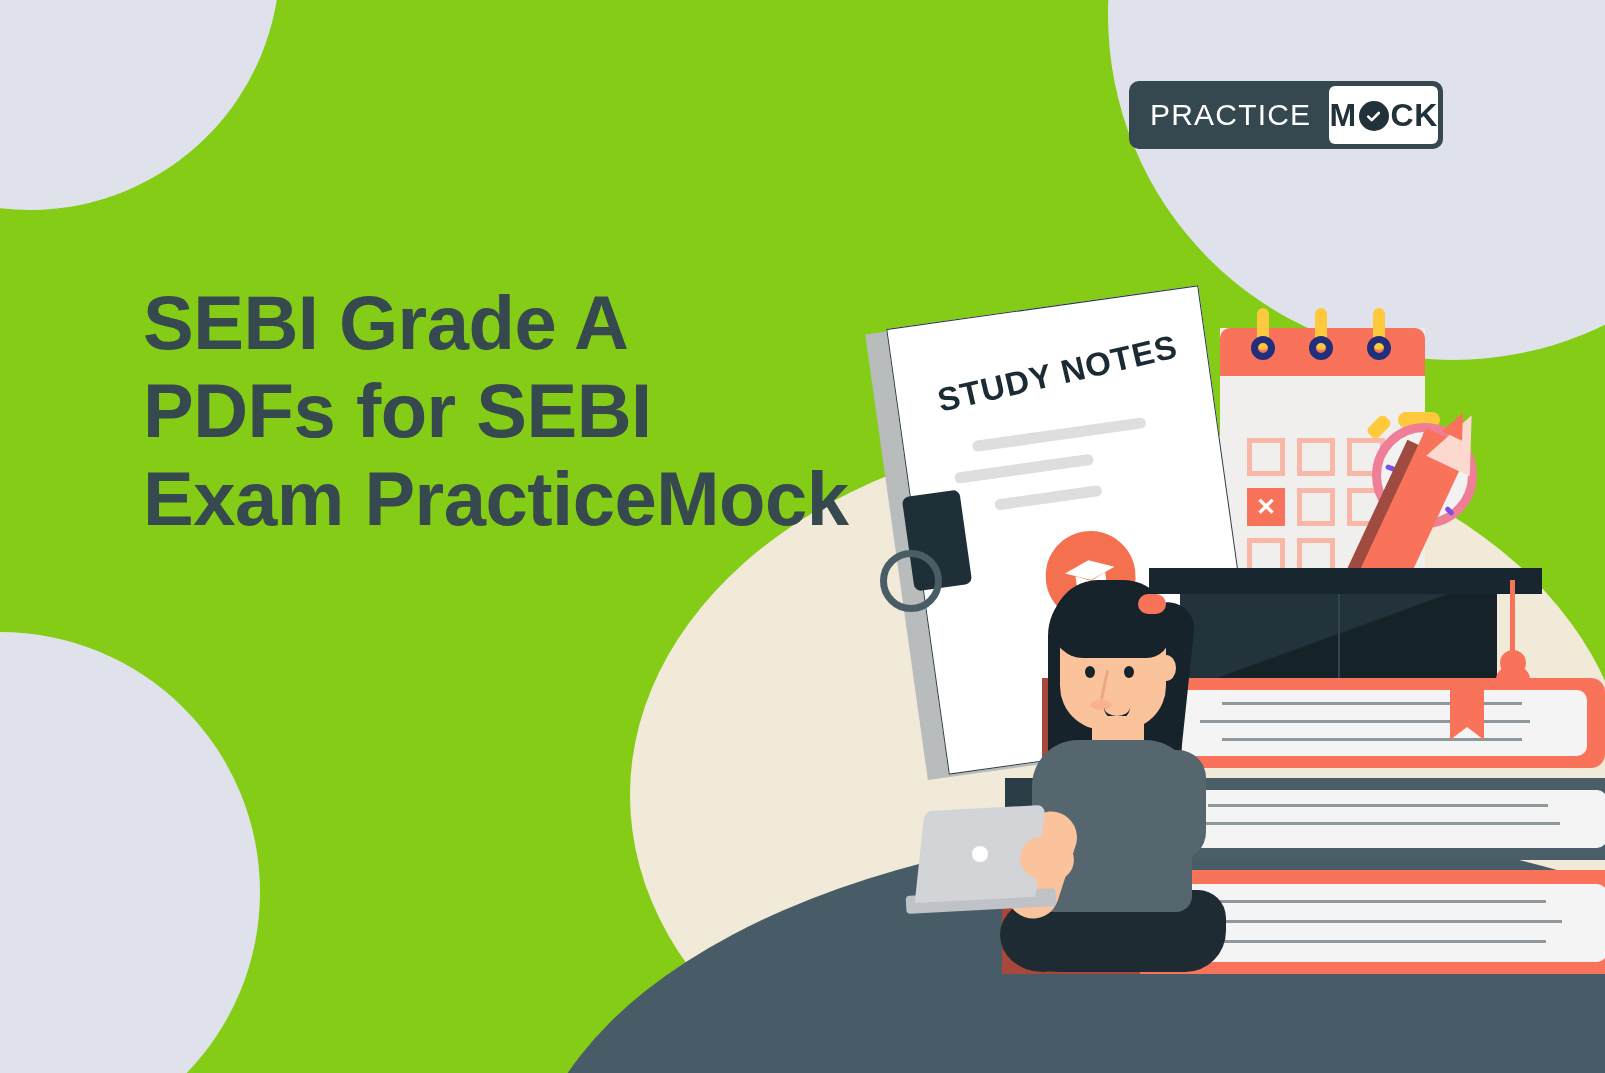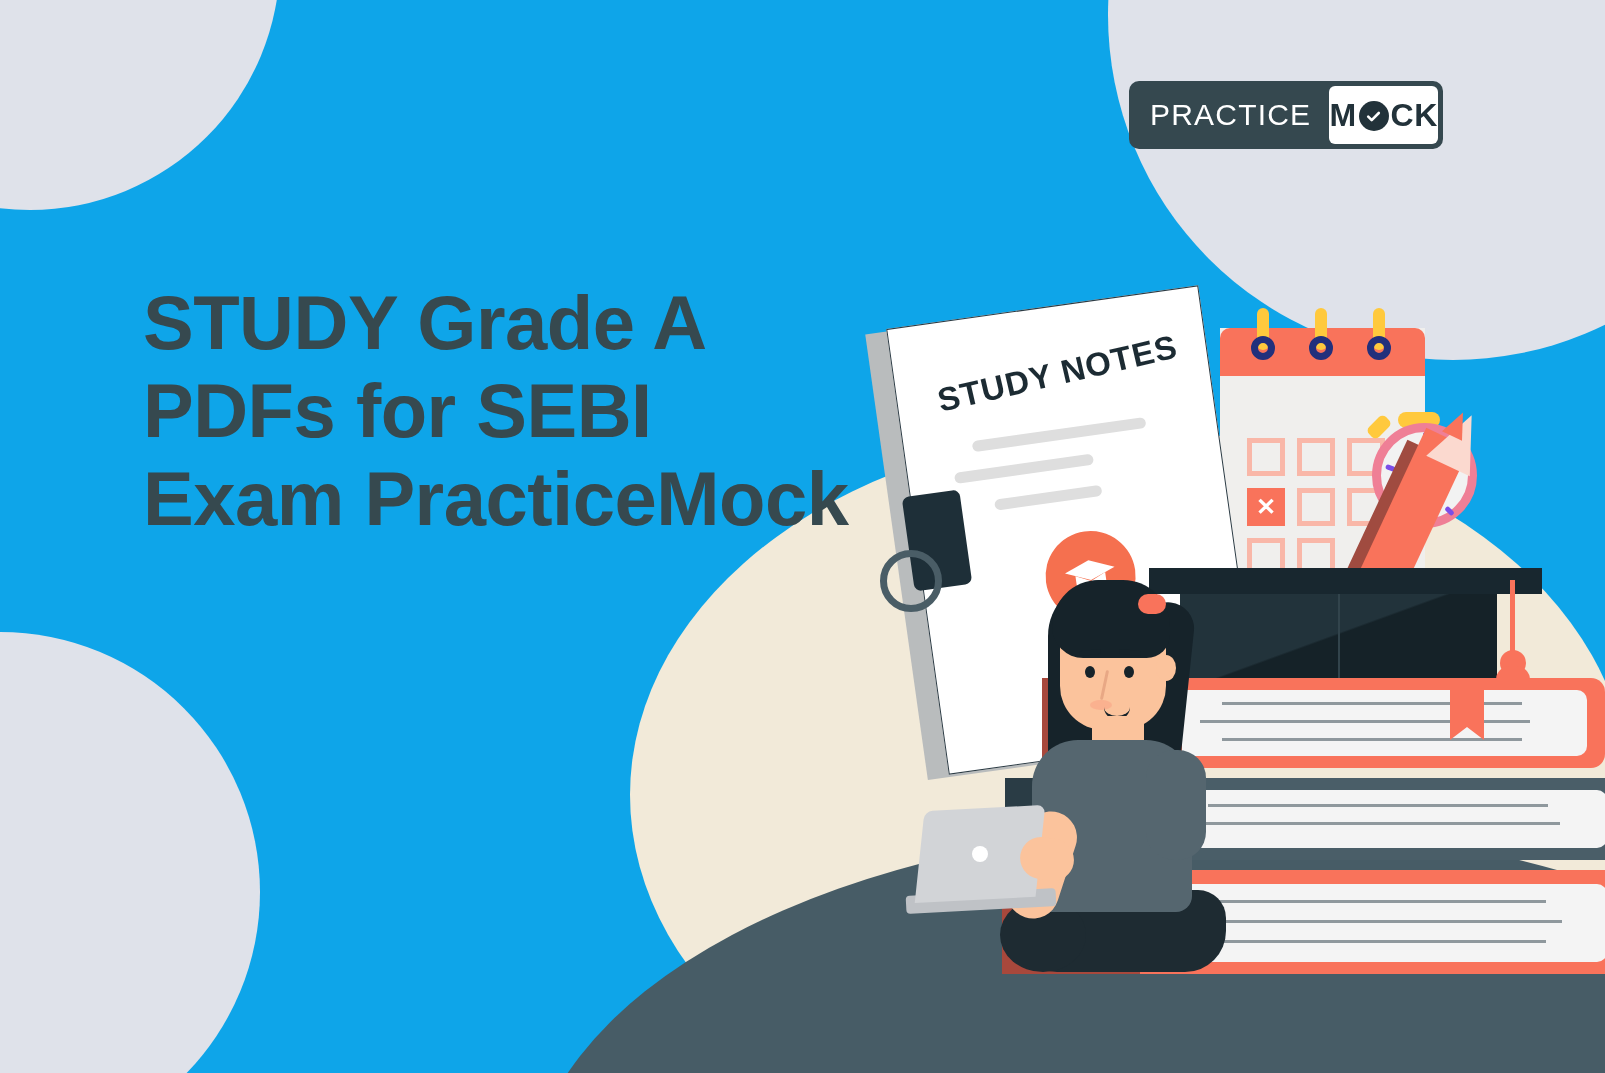--- a/index.html
+++ b/index.html
@@ -5,21 +5,21 @@
   html, body {
     margin: 0;
     padding: 0;
     background: #ffffff;
   }
   #banner {
     position: relative;
     width: 1605px;
     height: 1073px;
     overflow: hidden;
-    background: #0ea5e9;
+    background: #84cc16;
     font-family: "Liberation Sans", sans-serif;
   }
 
   
   .bg-circle-tr {
     position: absolute;
     left: 1108px;
     top: -330px;
     width: 690px;
     height: 690px;
@@ -557,21 +557,21 @@
       <span class="mock-o">
         <svg width="17" height="17" viewBox="0 0 17 17" aria-hidden="true">
           <path d="M3.2 8.6 L6.7 12.1 L13.8 5.0" stroke="#ffffff" stroke-width="2.6" fill="none" stroke-linecap="round" stroke-linejoin="round"></path>
         </svg>
       </span>
       <span>CK</span>
     </div>
   </div>
 
   <h1 class="headline">
-    <div>STUDY Grade A</div>
+    <div>SEBI Grade A</div>
     <div>PDFs for SEBI</div>
     <div>Exam PracticeMock</div>
   </h1>
 
 
   <div class="stage">
 
     <div class="cal"></div>
     <div class="cal-head"></div>
     <div class="ring-rod r1"></div>

